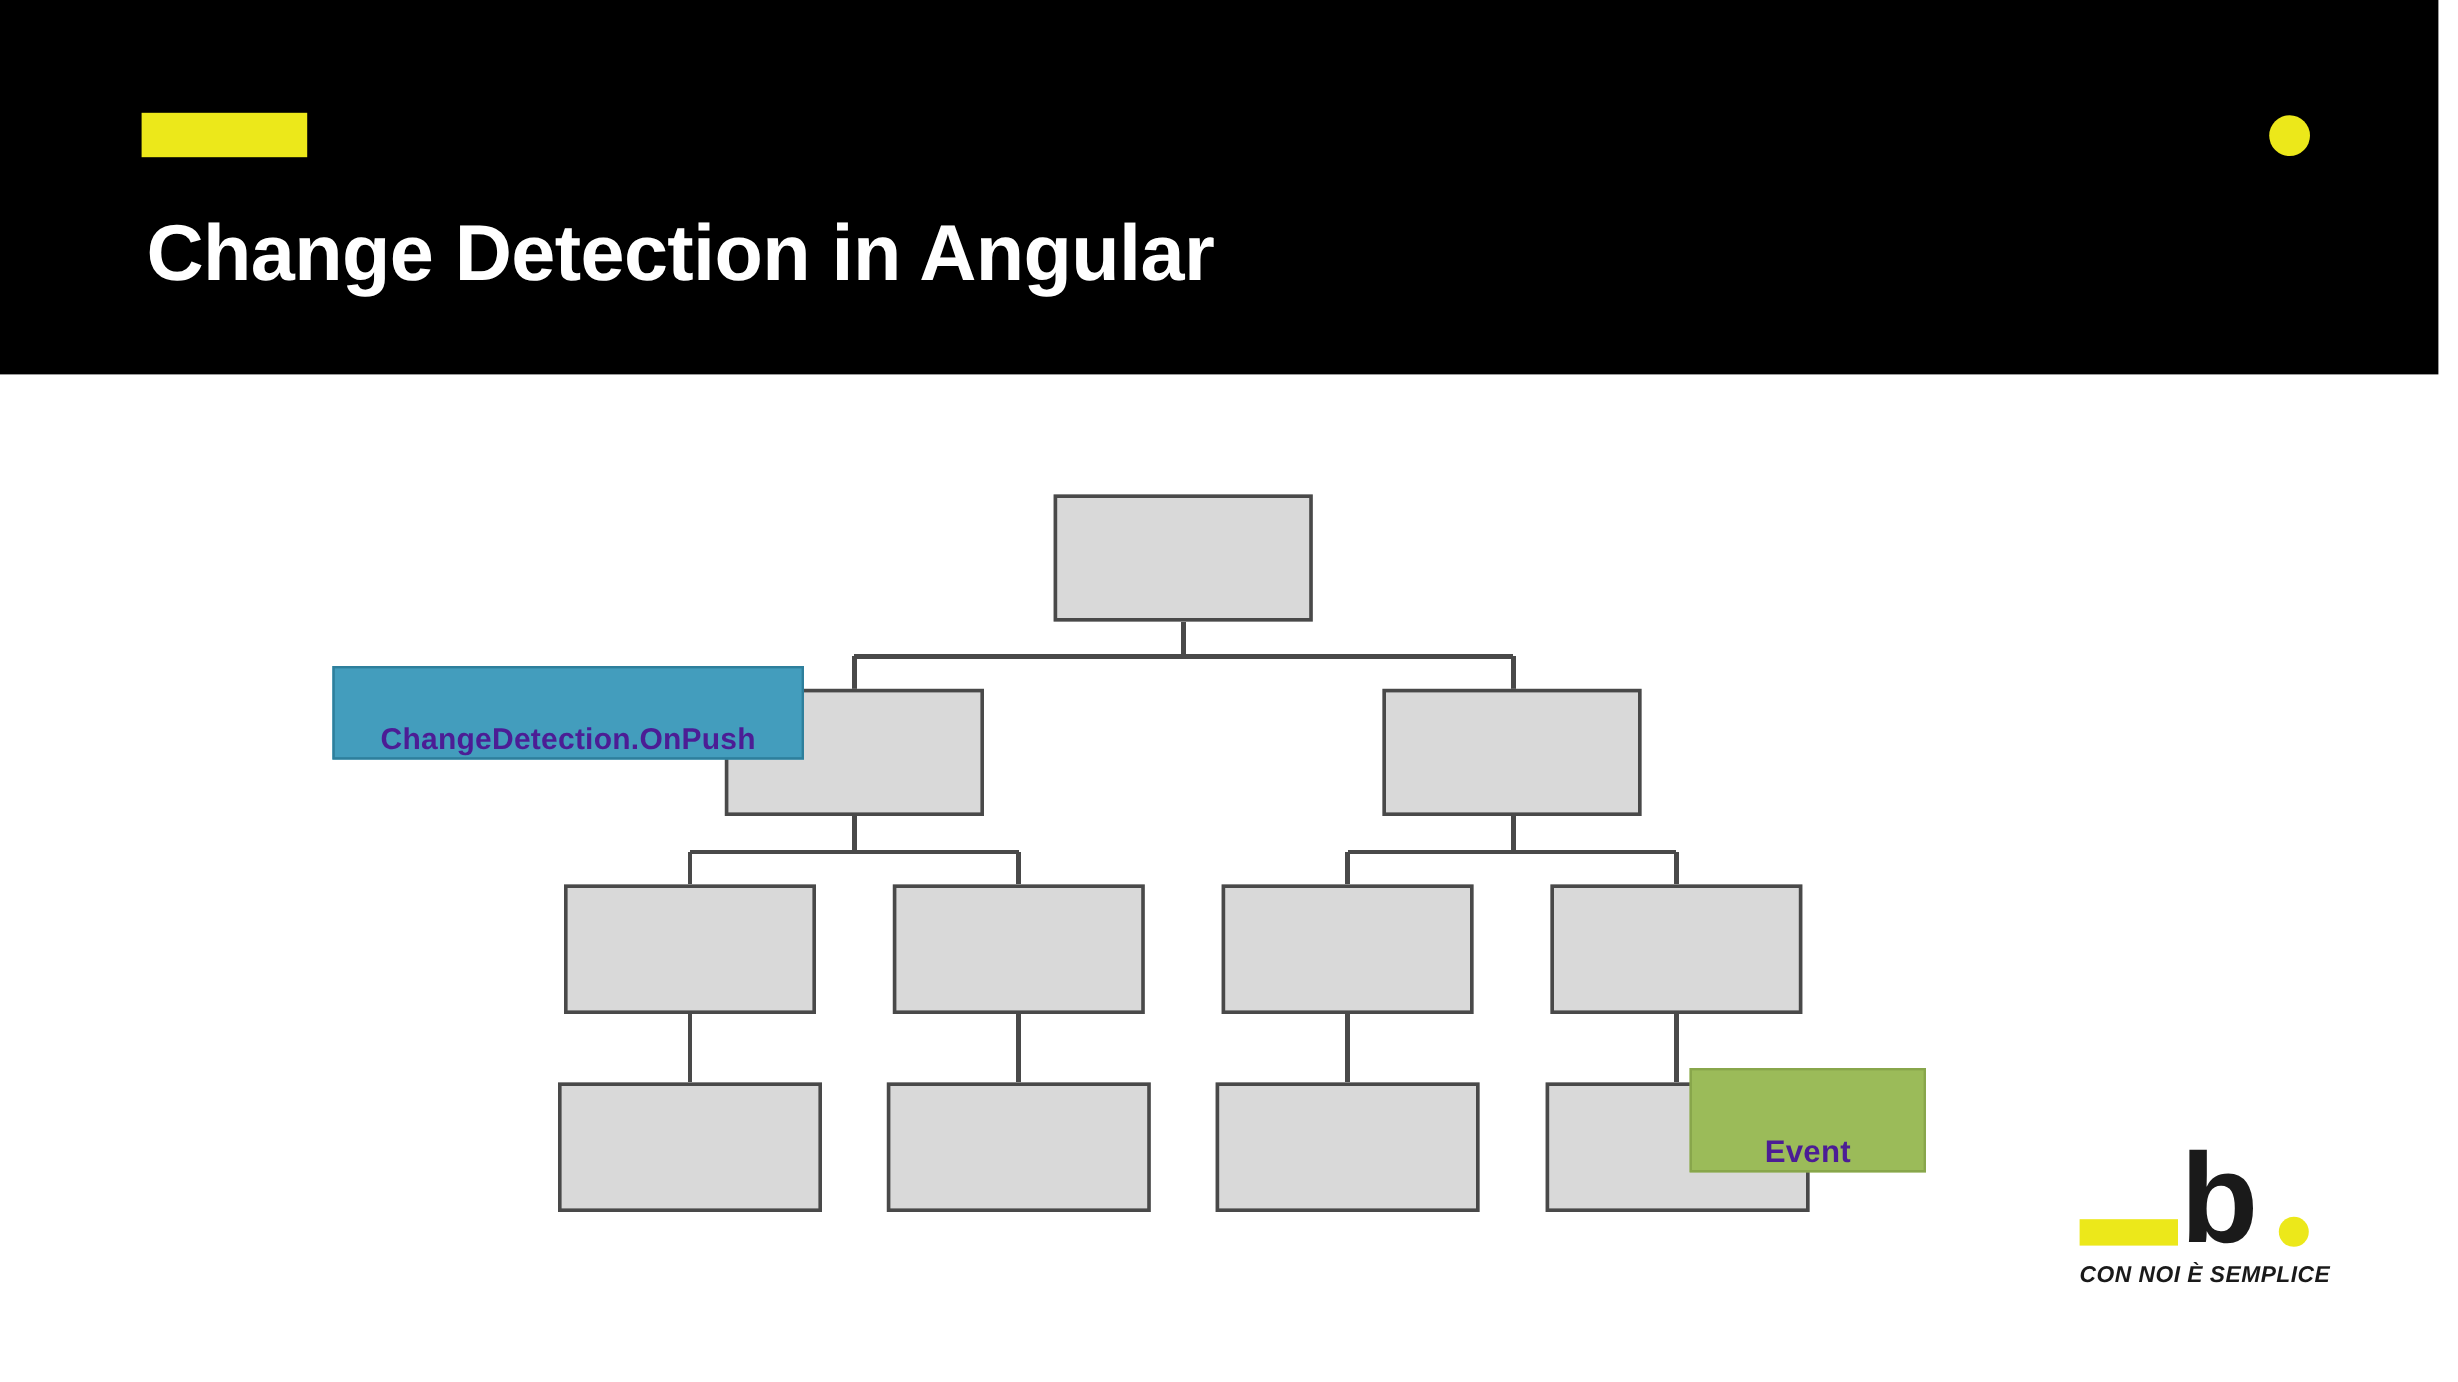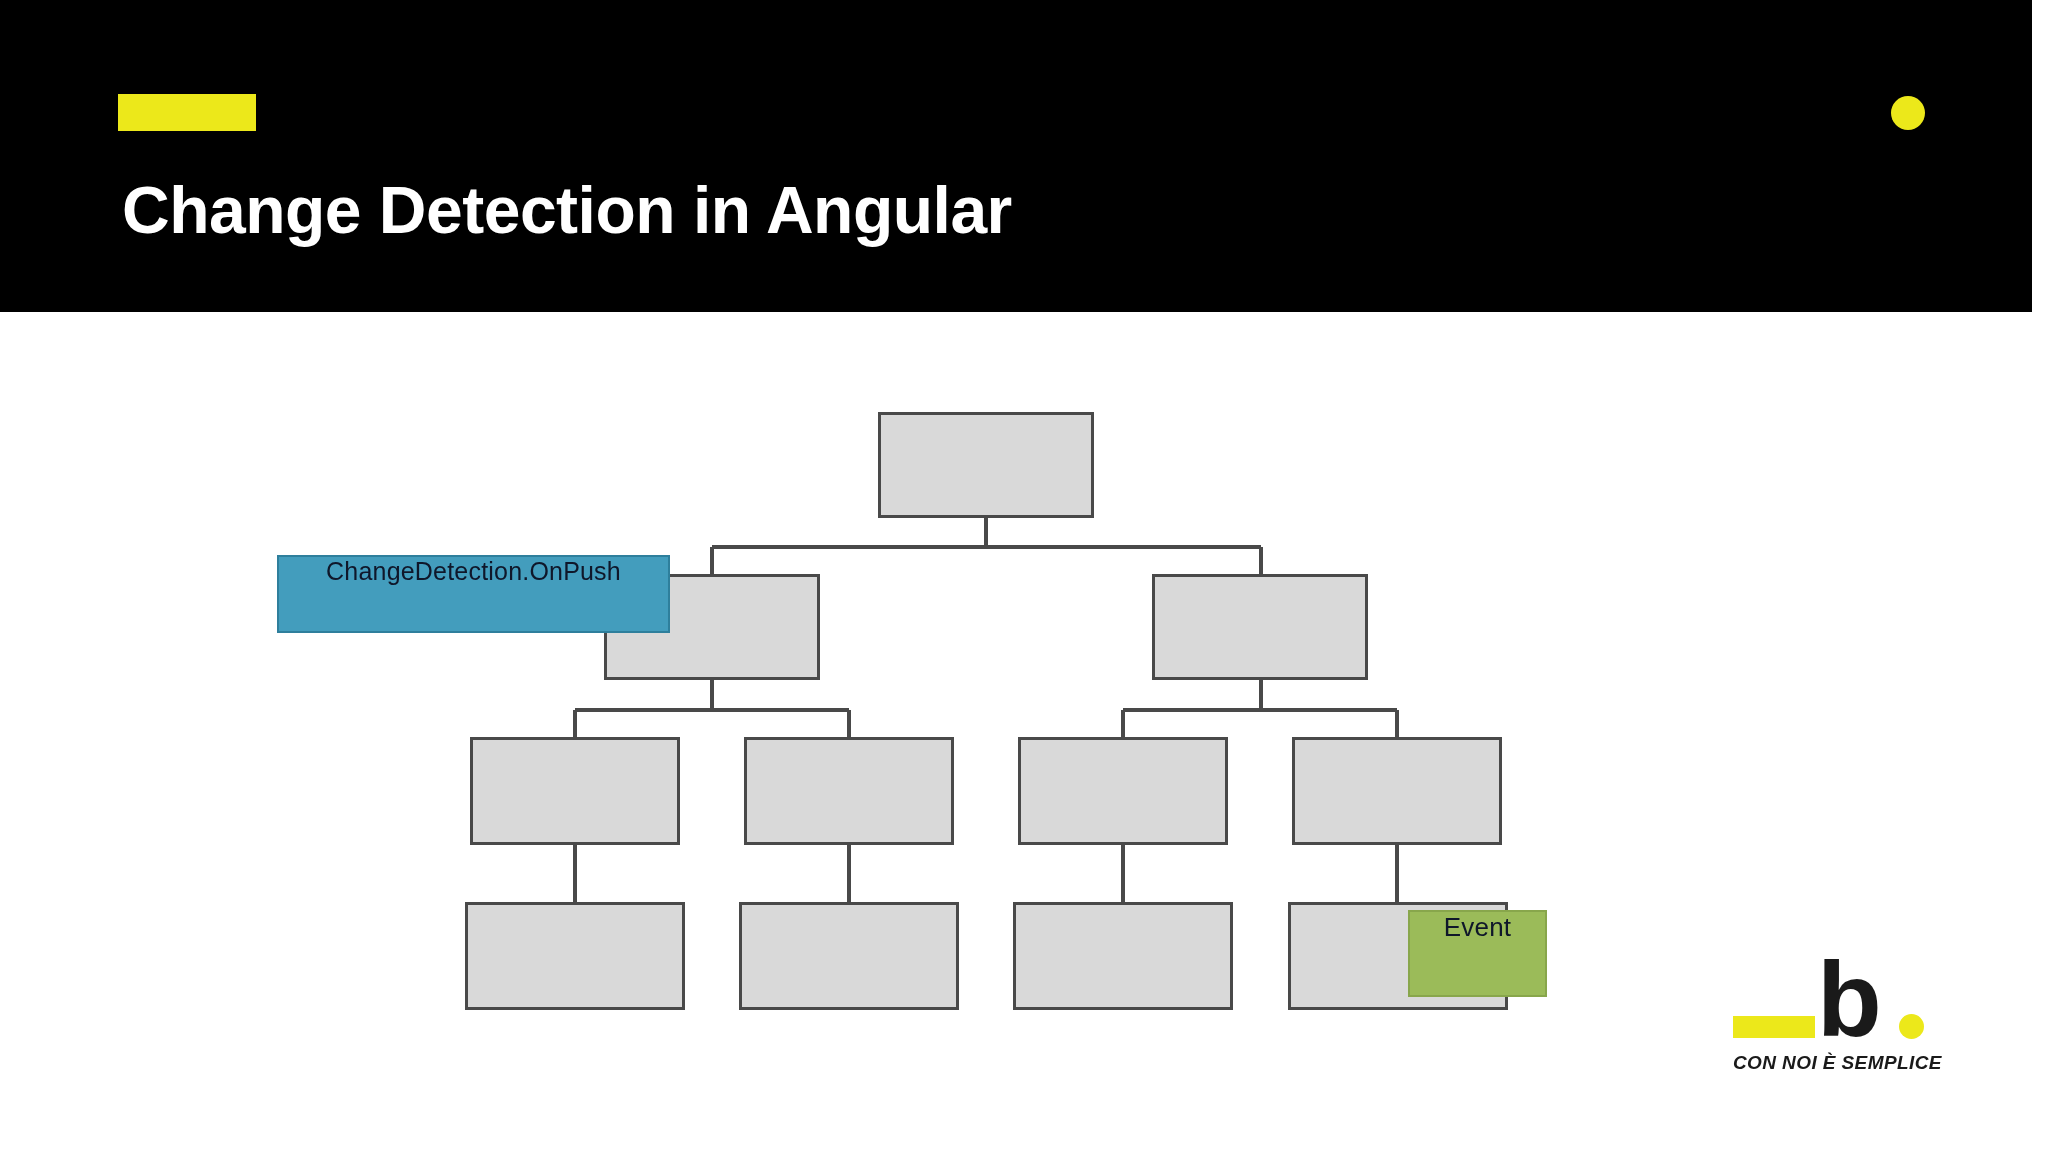--- a/index.html
+++ b/index.html
@@ -79,25 +79,25 @@
     position: absolute;
     background: #D9D9D9;
     border: 3px solid #494949;
     box-sizing: border-box;
   }
 
   .label-box {
     position: absolute;
     box-sizing: border-box;
     display: flex;
-    align-items: flex-start;
+    align-items: flex-end;
     justify-content: center;
-    color: #0f172a;
+    color: #4c1d95;
     font-size: 25px;
-    font-weight: 400;
+    font-weight: 700;
     letter-spacing: 0.2px;
     white-space: nowrap;
   }
   .label-box.onpush {
     background: #439DBD;
     border: 2px solid #2E7F9C;
   }
   .label-box.event {
     background: #9BBB59;
     border: 2px solid #88A64B;
@@ -200,21 +200,21 @@
 
     <div class="node-box" style="left:465px;  top:590px; width:220px; height:108px;"></div>
     <div class="node-box" style="left:739px;  top:590px; width:220px; height:108px;"></div>
     <div class="node-box" style="left:1013px; top:590px; width:220px; height:108px;"></div>
     <div class="node-box" style="left:1288px; top:590px; width:220px; height:108px;"></div>
 
     <div class="label-box onpush" style="left:277px; top:243px; width:393px; height:78px;">
       <span>ChangeDetection.OnPush</span>
     </div>
 
-    <div class="label-box event" style="left:1408px; top:598px; width:139px; height:87px;">
+    <div class="label-box event" style="left:1408px; top:578px; width:197px; height:87px;">
       <span>Event</span>
     </div>
 
   </div>
 
   <div class="logo">
     <div class="logo-bar"></div>
     <div class="logo-b">b</div>
     <div class="logo-dot"></div>
     <div class="logo-tagline">CON NOI È SEMPLICE</div>

